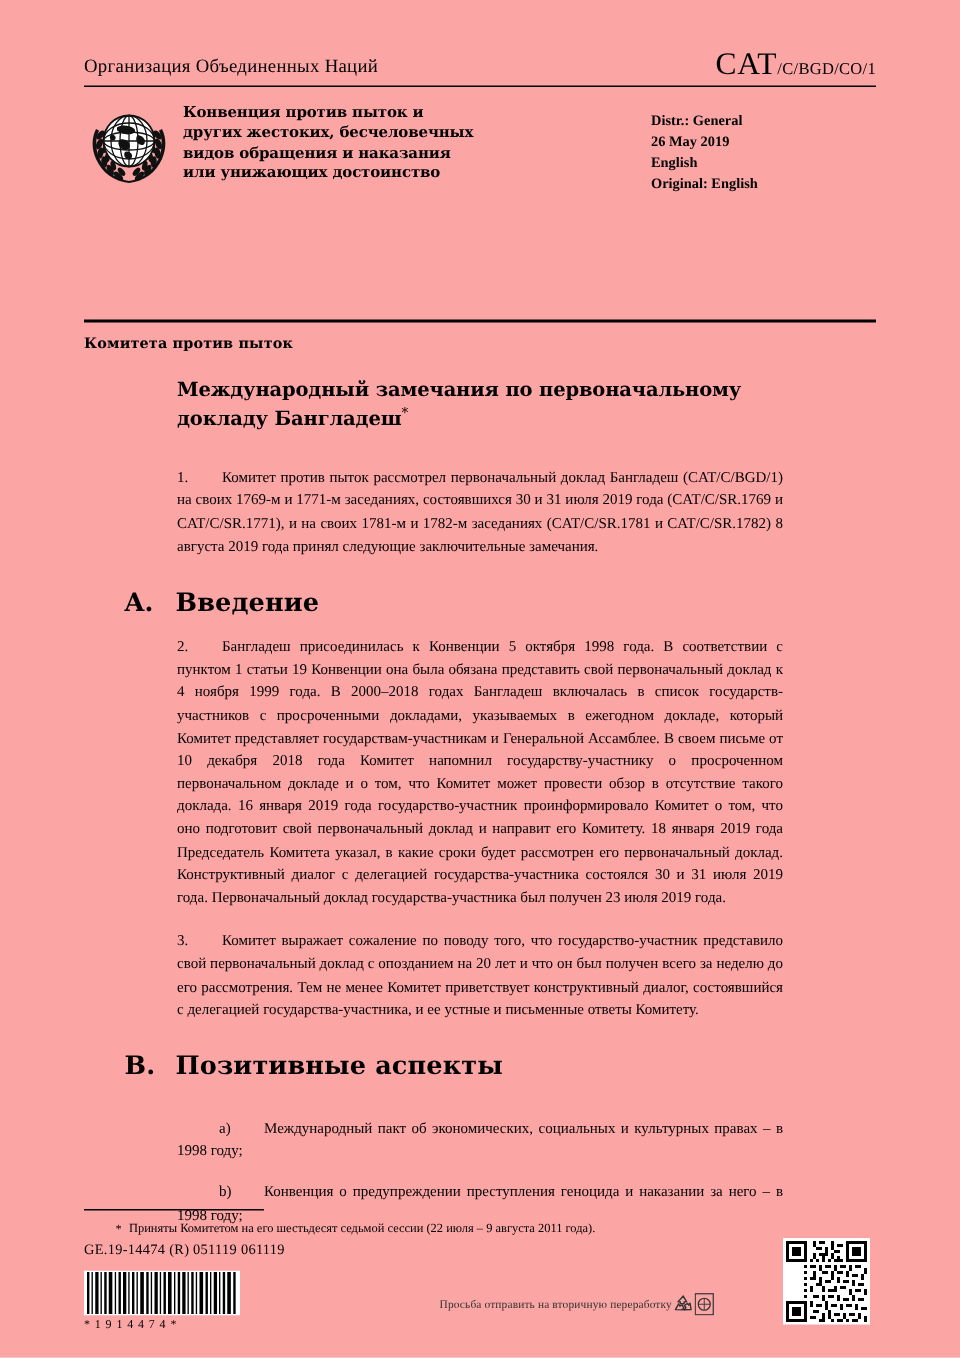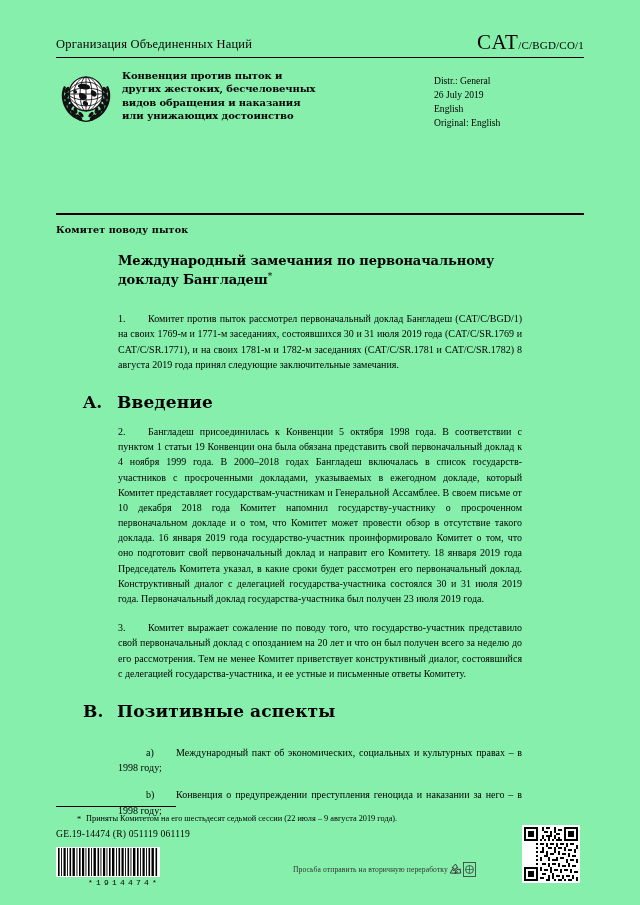--- a/index.html
+++ b/index.html
@@ -12,21 +12,21 @@
     height: 905px;
     font-family: "Liberation Serif", serif;
     color: #000000;
     position: relative;
     overflow: hidden;
   }
   .page {
     position: relative;
     width: 640px;
     height: 905px;
-    background: #86efac;
+    background: #fca5a5;
   }
 
   
   .masthead {
     position: absolute;
     left: 56px;
     top: 32px;
     width: 528px;
   }
   .masthead-row {
@@ -87,20 +87,21 @@
     padding-left: 6px;
     padding-top: 1px;
   }
   .conv-title div { white-space: nowrap; }
   .distr {
     flex: 0 0 150px;
     font-size: 9.6px;
     line-height: 1.45;
     padding-top: 6px;
     padding-left: 6px;
+    font-weight: bold;
   }
 
   
   .rule-thick {
     position: absolute;
     left: 56px;
     top: 213px;
     width: 528px;
     height: 2.2px;
     background: #000;
@@ -212,23 +213,23 @@
   .barcode {
     position: absolute;
     left: 56px;
     top: 847px;
     width: 104px;
   }
   .barcode svg { display: block; }
   .barcode-text {
     font-size: 8px;
     letter-spacing: 3.2px;
-    text-align: right;
+    text-align: left;
     margin-top: 1px;
-    font-family: Liberation Mono, monospace;
+    font-family: Liberation Serif, serif;
   }
   .recycle-line {
     position: absolute;
     left: 293px;
     top: 862px;
     display: flex;
     align-items: center;
     gap: 0;
   }
   .recycle-text {
@@ -325,29 +326,29 @@
 
     <div class="conv-title">
       <div>Конвенция против пыток и</div>
       <div>других жестоких, бесчеловечных</div>
       <div>видов обращения и наказания</div>
       <div>или унижающих достоинство</div>
     </div>
 
     <div class="distr">
       <div>Distr.: General</div>
-      <div>26 July 2019</div>
+      <div>26 May 2019</div>
       <div>English</div>
       <div>Original: English</div>
     </div>
   </div>
 
   <div class="rule-thick"></div>
 
-  <div class="committee">Комитет поводу пыток</div>
+  <div class="committee">Комитета против пыток</div>
 
   <div class="content">
 
     <div class="doc-title"><span>Международный замечания по первоначальному докладу Бангладеш</span><sup>*</sup></div>
 
     <div class="sp-title"></div>
 
     <p class="para"><span class="num">1.</span><span>Комитет против пыток рассмотрел первоначальный доклад Бангладеш (CAT/C/BGD/1) на своих 1769-м и 1771-м заседаниях, состоявшихся 30 и 31 июля 2019 года (CAT/C/SR.1769 и CAT/C/SR.1771), и на своих 1781-м и 1782-м заседаниях (CAT/C/SR.1781 и CAT/C/SR.1782) 8 августа 2019 года принял следующие заключительные замечания.</span></p>
 
     <div class="sp-sec"></div>
@@ -374,21 +375,21 @@
     <p class="para"><span class="letter">a)</span><span>Международный пакт об экономических, социальных и культурных правах – в 1998 году;</span></p>
 
     <div class="sp-sub"></div>
 
     <p class="para"><span class="letter">b)</span><span>Конвенция о предупреждении преступления геноцида и наказании за него – в 1998 году;</span></p>
 
   </div>
 
   <div class="footnote-rule"></div>
   <div class="footnote">
-    <span class="star">*</span><span>Приняты Комитетом на его шестьдесят седьмой сессии (22 июля – 9 августа 2019 года).</span>
+    <span class="star">*</span><span>Приняты Комитетом на его шестьдесят седьмой сессии (22 июля – 9 августа 2011 года).</span>
   </div>
 
   <div class="jobno">GE.19-14474  (R)   051119  061119</div>
 
   <div class="barcode">
     <svg viewBox="0 0 104 30" width="104" height="30" xmlns="http://www.w3.org/2000/svg">
       <rect x="0" y="0" width="104" height="30" fill="#fff"></rect>
       <g fill="#000">
         <rect x="2" y="1" width="1.6" height="28"></rect>
           <rect x="5" y="1" width="0.9" height="28"></rect>

